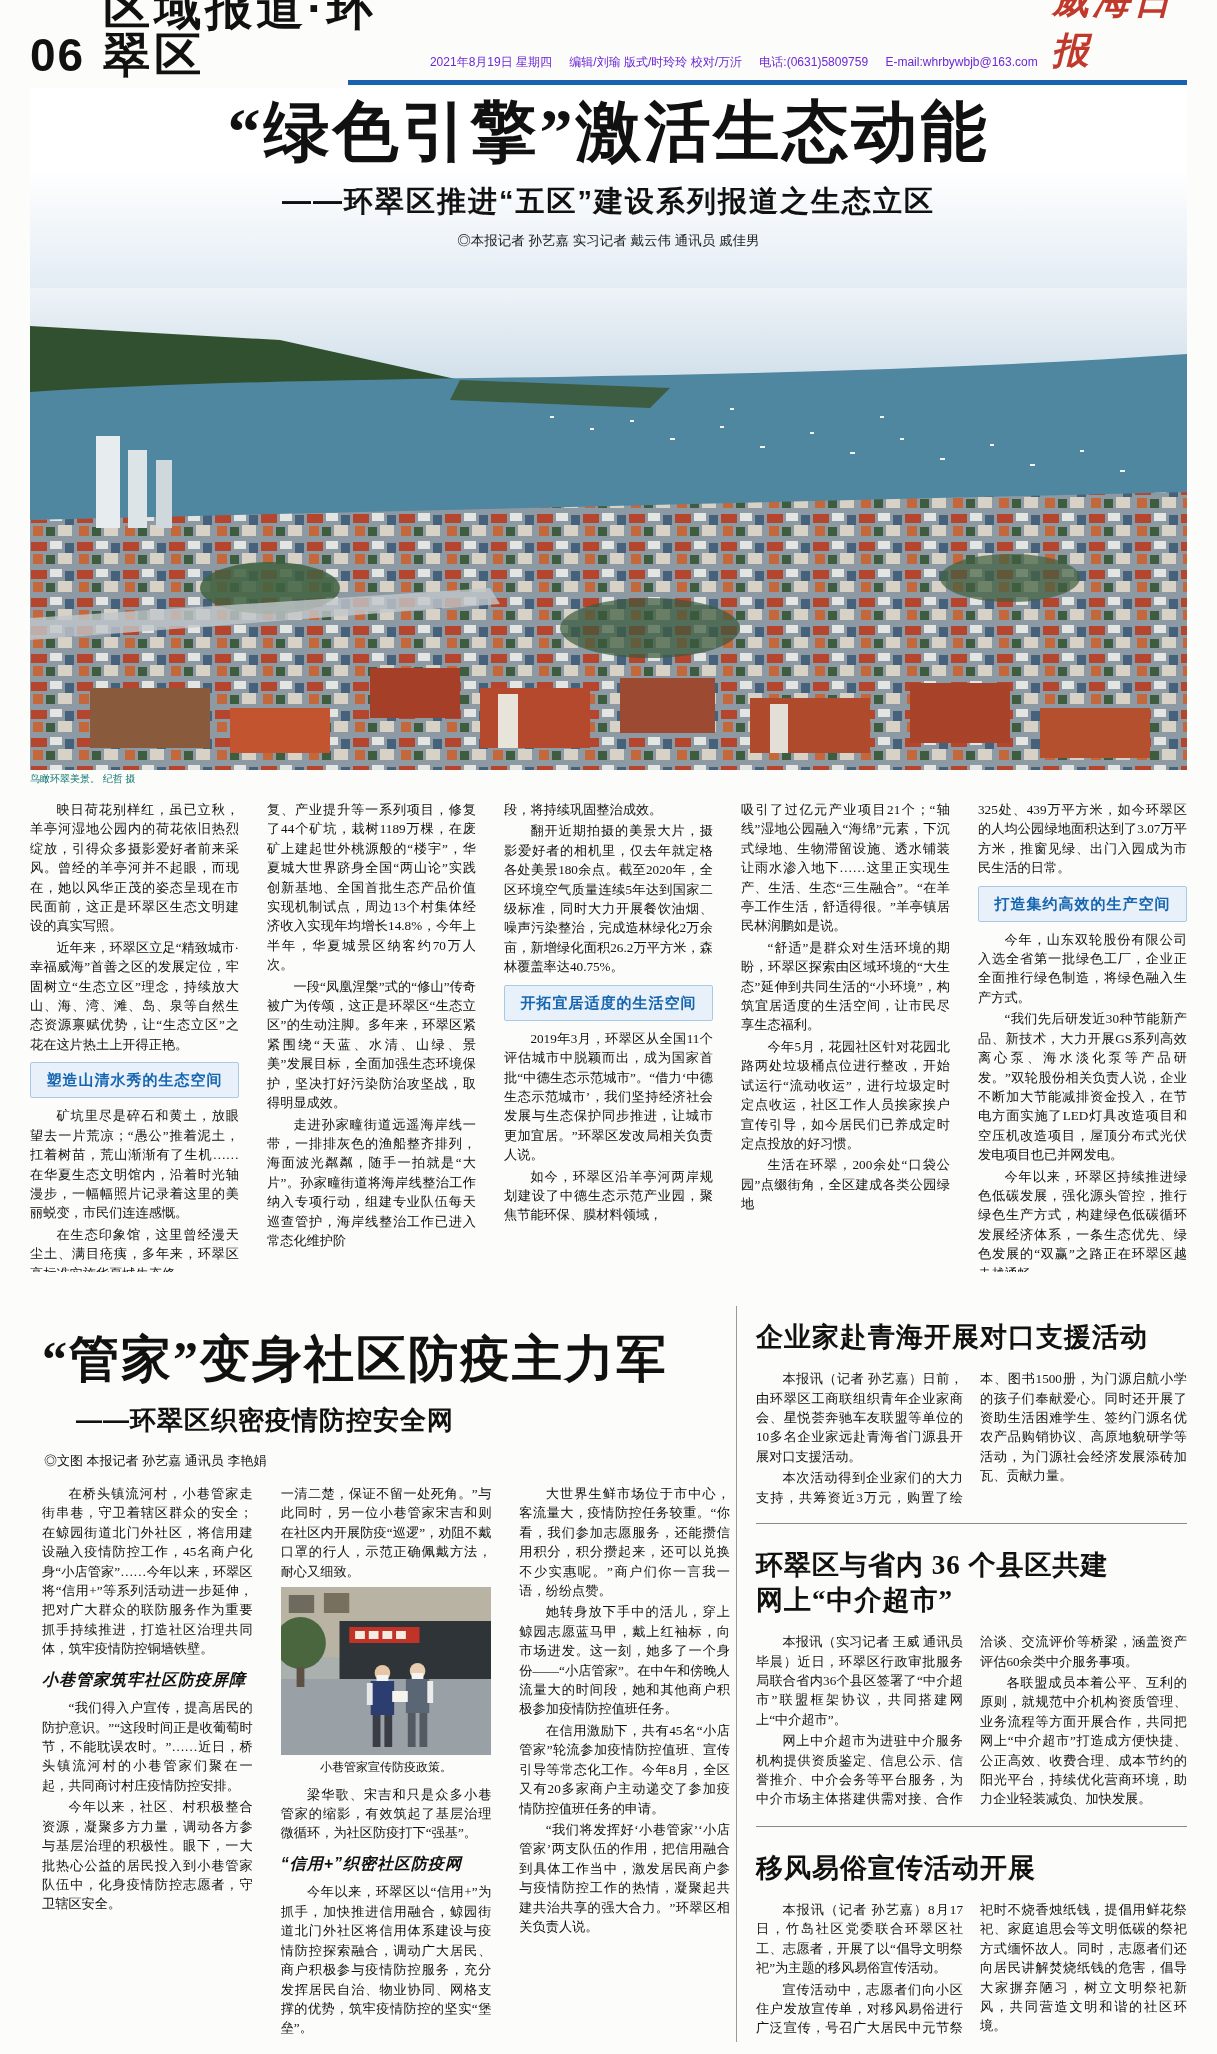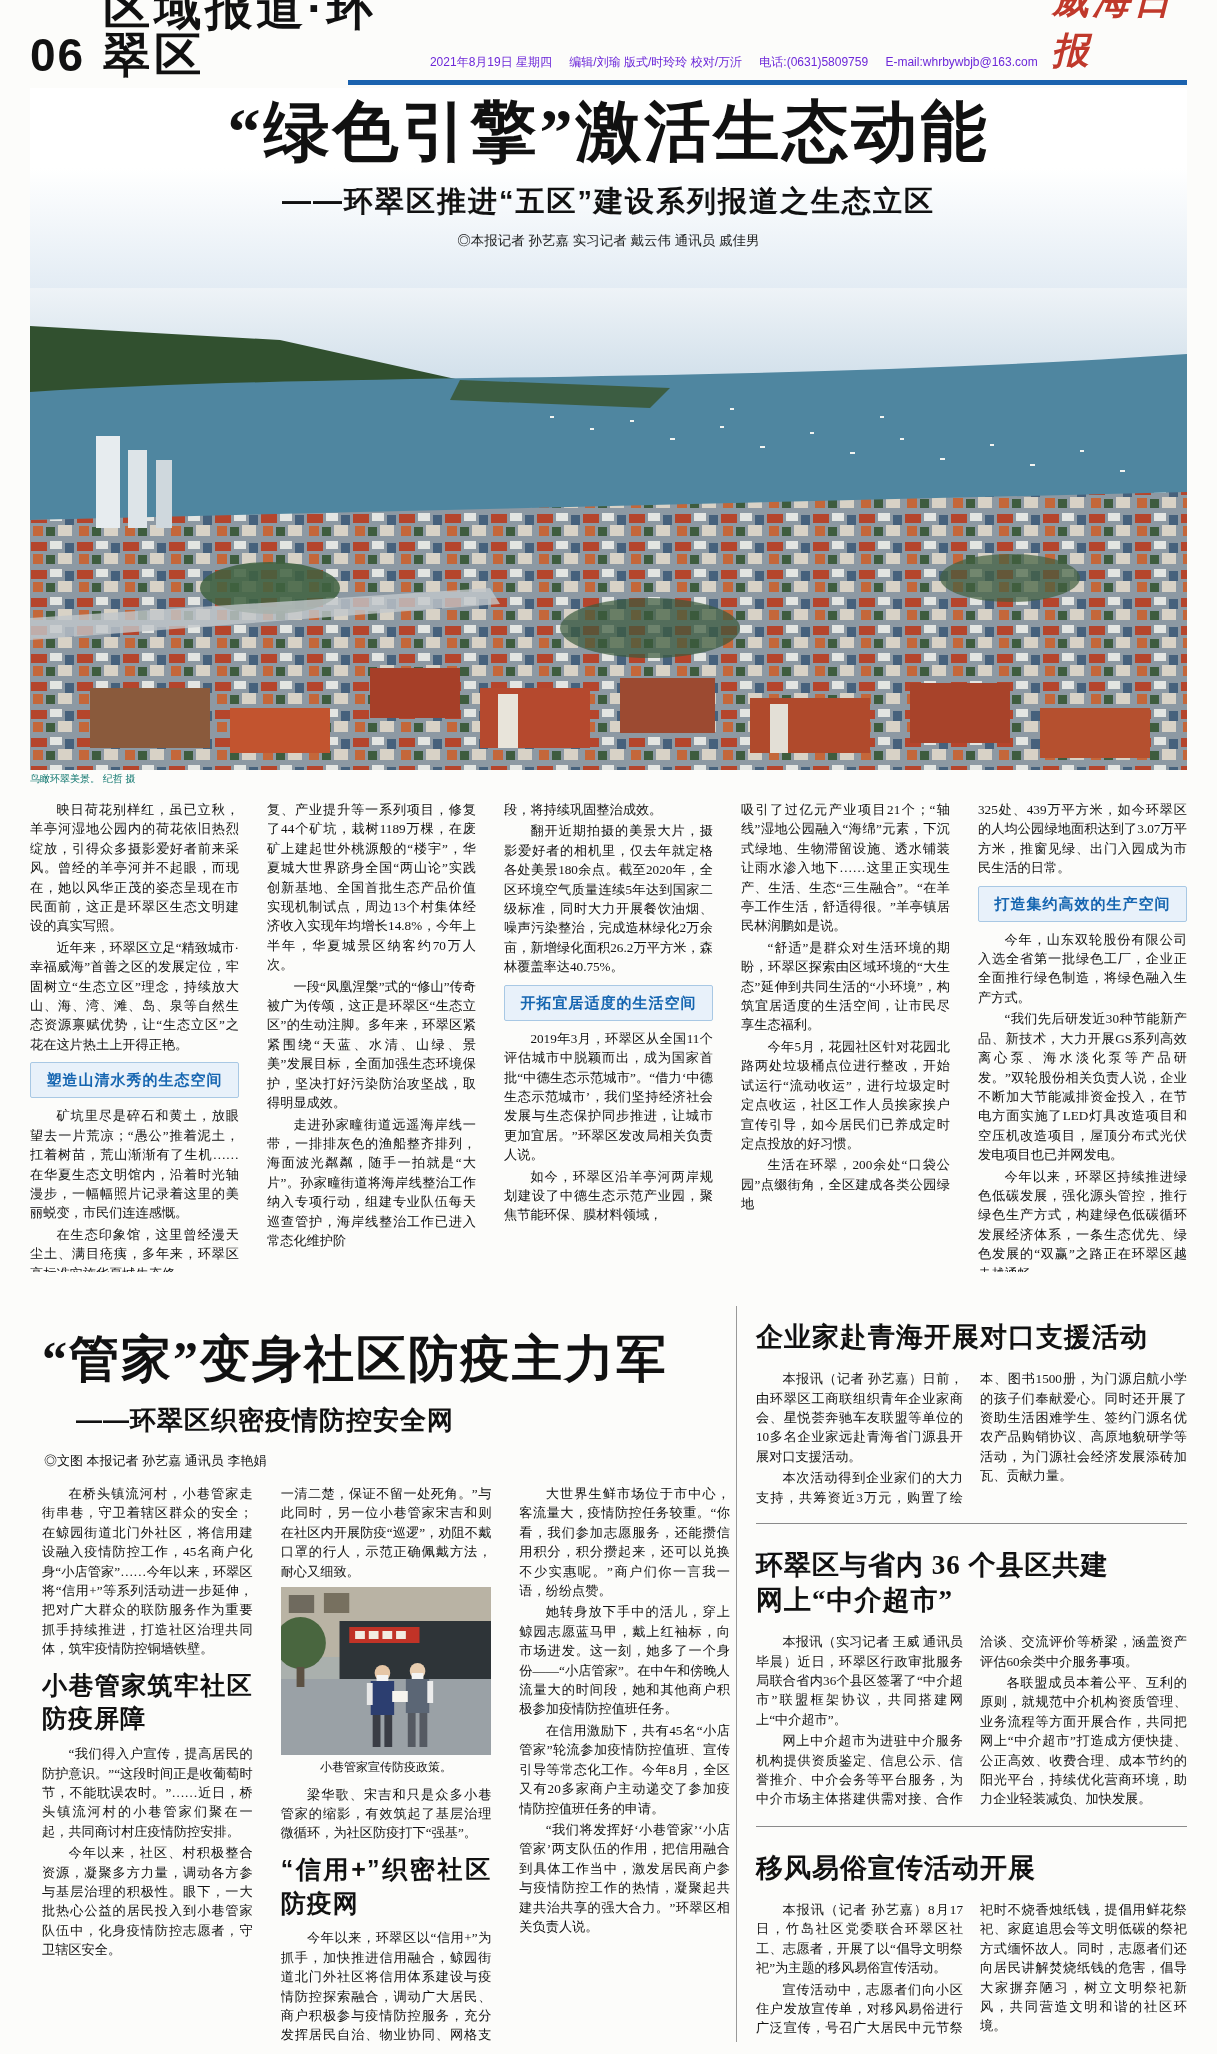--- a/index.html
+++ b/index.html
@@ -33,21 +33,21 @@
 
   
   .cols{display:grid;gap:28px;text-align:justify;font-size:13.2px;line-height:1.47;}
   .col{overflow:hidden;}
   .blk-p{margin:0 0 2px;text-indent:2em;}
   .blk-pc{margin:0 0 2px;text-indent:0;}
   .blk-sub{margin:8px 0;padding:6px 4px;text-align:center;text-indent:0;color:#1565b0;background:#e8f1fa;
            border:1px solid #a8c8e4;border-radius:2px;font-family:"Liberation Sans",sans-serif;
            font-weight:bold;font-size:15px;letter-spacing:1px;}
   .blk-sub2{margin:10px 0 8px;text-indent:0;font-family:"Liberation Sans",sans-serif;font-weight:bold;
-            font-size:25px;line-height:1.35;letter-spacing:1px;}
+            font-size:16px;line-height:1.35;letter-spacing:1px;font-style:italic;}
 
   .lead-body{position:absolute;top:800px;left:30px;width:1157px;height:472px;grid-template-columns:repeat(5,1fr);}
 
   
   .bottom{position:absolute;top:1300px;left:30px;right:30px;bottom:0;}
   .art2{position:absolute;left:12px;top:0;width:688px;margin-top:24px;}
   .art2 h1{margin:8px 0 0;font-size:50px;font-weight:bold;letter-spacing:2px;line-height:1.1;}
   .art2-subtitle{margin:16px 0 0 34px;font-family:"Liberation Sans",sans-serif;font-weight:bold;font-size:26px;letter-spacing:1px;}
   .art2-byline{margin:14px 0 0 2px;font-family:"Liberation Sans",sans-serif;font-size:13px;}
   .art2-body{margin-top:14px;grid-template-columns:repeat(3,1fr);height:560px;}

